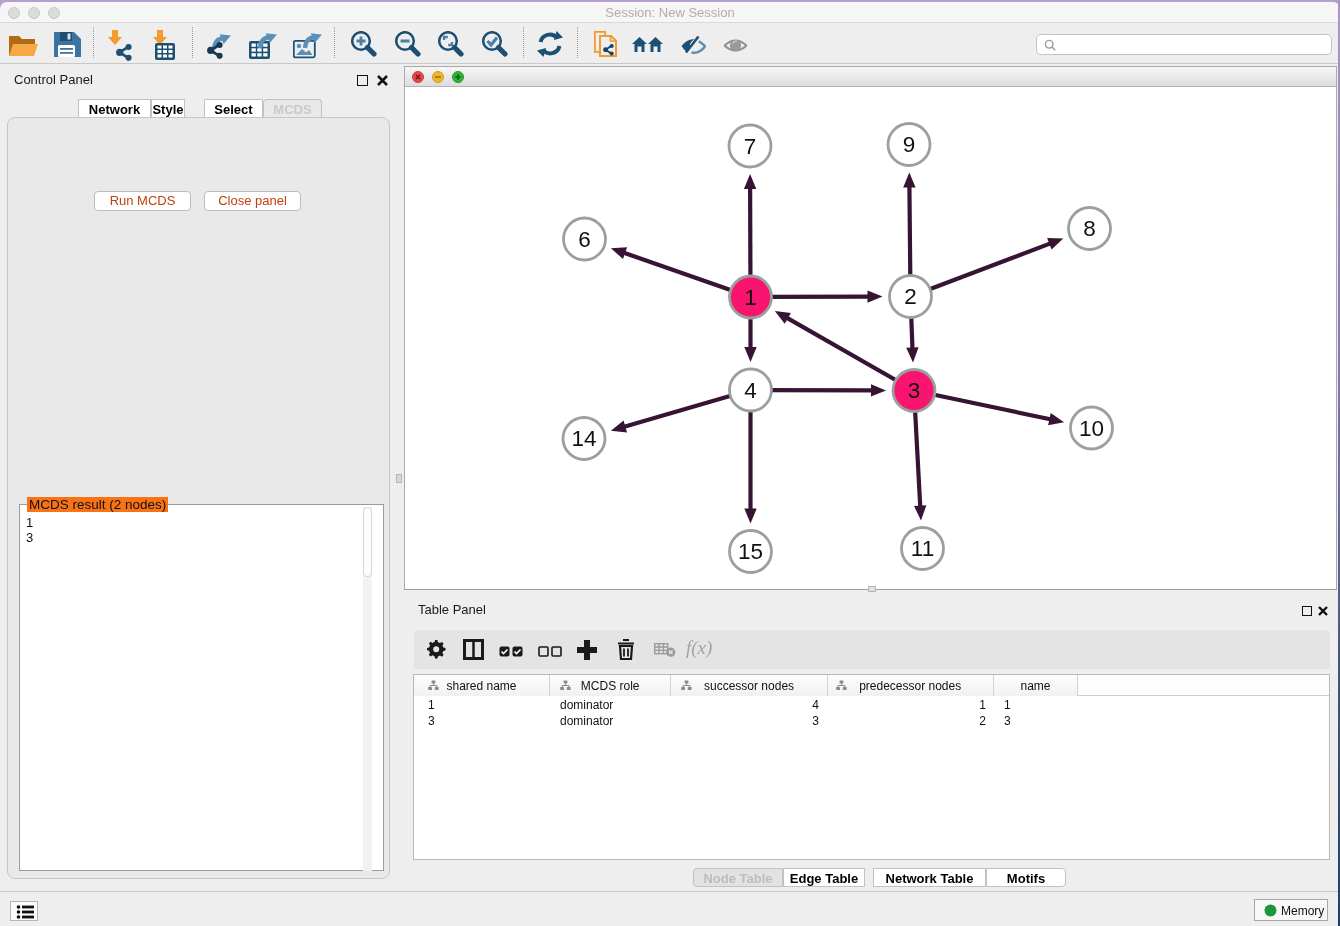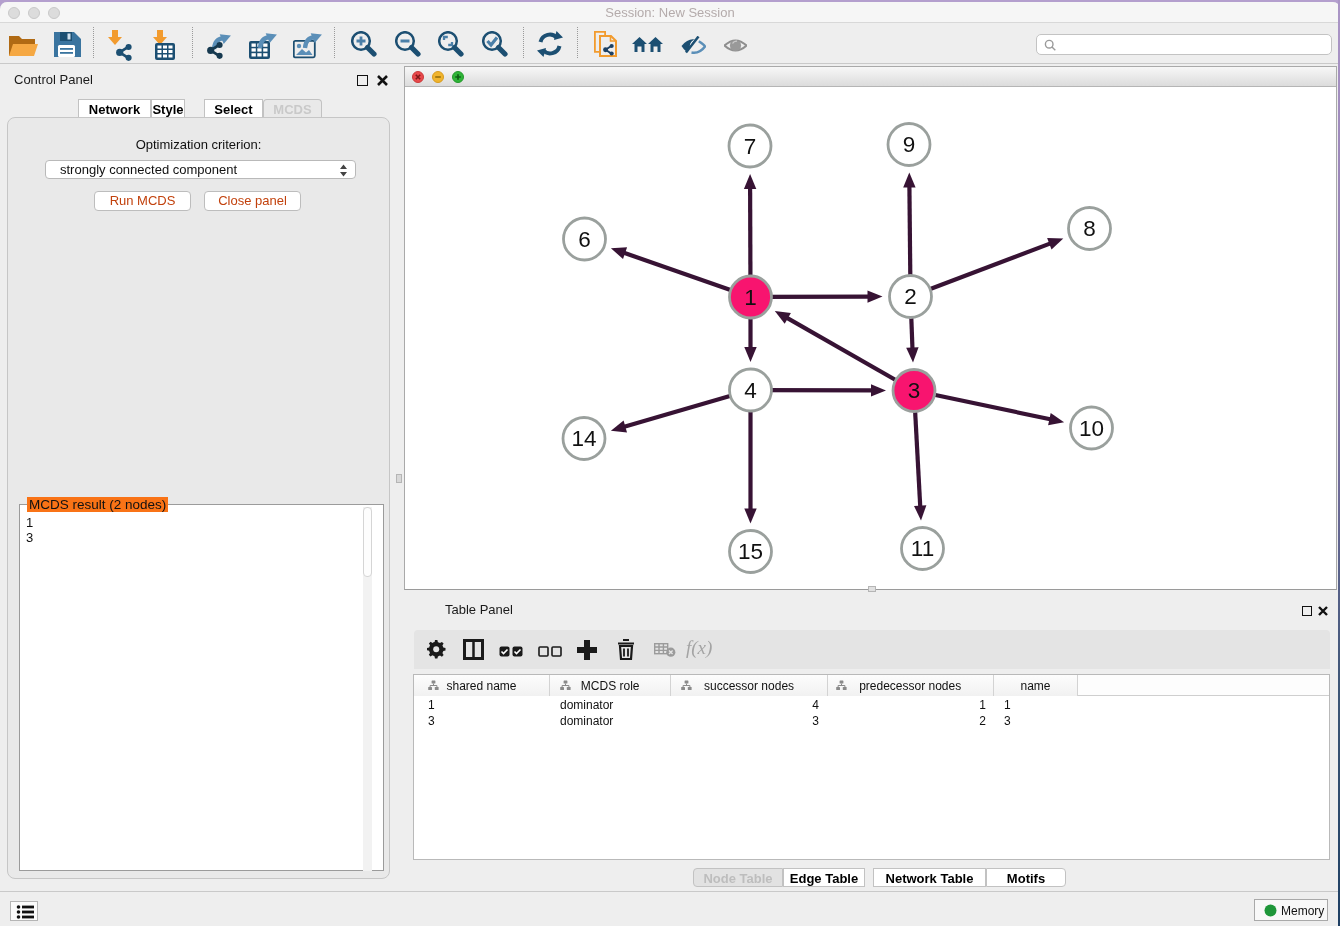--- a/index.html
+++ b/index.html
@@ -33,21 +33,21 @@
 
 #netframe { position:absolute; left:404px; top:64px; width:933px; height:524px; background:#ffffff; border:1px solid #a9a9a9; border-bottom:1px solid #9a9a9a; }
 #nettitle { position:absolute; left:0; top:0; width:100%; height:20px; background:linear-gradient(#f7f7f7,#dcdcdc); border-bottom:1px solid #b5b5b5; }
 #nettitle .t { position:absolute; width:100%; text-align:center; top:3px; font-size:13px; font-weight:bold; color:#111; }
 .mac { position:absolute; top:4px; width:12px; height:12px; border-radius:50%; }
 #netcanvas { position:absolute; left:0; top:20px; width:931px; height:501px; background:#ffffff; }
 #netcanvas svg { display:block; }
 
 
 #tp { position:absolute; left:404px; top:588px; width:936px; height:300px; background:#eeeeee; }
-#tptitle { position:absolute; left:14px; top:12px; font-size:13px; color:#1a1a1a;margin-left:27px; }
+#tptitle { position:absolute; left:14px; top:12px; font-size:13px; color:#1a1a1a; }
 #tptoolbar { position:absolute; left:10px; top:40px; width:916px; height:39px; background:#e4e4e4; border-radius:4px 4px 0 0; }
 #tbl { position:absolute; left:9px; top:84px; width:917px; height:186px; background:#ffffff; border:1px solid #b9b9b9; }
 #tblhead { position:absolute; left:0; top:0; width:100%; height:21px; background:#fdfdfd; border-bottom:1px solid #cfcfcf; font-size:12px; color:#111; }
 .hcol { position:absolute; top:0; height:21px; border-right:1px solid #d3d3d3; background:linear-gradient(#fdfdfd,#f1f1f1); }
 .hcol .txt { position:absolute; width:100%; text-align:center; top:4px; }
 .row { position:absolute; width:100%; height:16px; font-size:12px; color:#111; }
 .cell { position:absolute; top:1px; }
 #tptabs { position:absolute; left:0; top:278px; width:100%; height:21px; }
 .ttab { position:absolute; top:0; height:19px; background:#ffffff; border:1px solid #c2c2c2; font-size:13px; font-weight:bold; color:#000; text-align:center; line-height:19px; }
 
@@ -211,24 +211,20 @@
     <div id="cptitle">Control Panel</div>
     <div class="abs" style="left:357px; top:11px; width:11px; height:11px; border:1.6px solid #111;"></div>
 <svg class="abs" style="left:376px; top:10px;" width="13" height="13" viewBox="0 0 13 13">
         <path d="M2 2 L11 11 M11 2 L2 11" stroke="#111" stroke-width="2.6"></path>
       </svg>
     <div class="tab" style="left:78px; width:73px;">Network</div>
     <div class="tab" style="left:151px; width:34px;">Style</div>
     <div class="tab" style="left:204px; width:59px;">Select</div>
     <div class="tab" style="left:263px; width:59px; background:#e9e9e9; color:#c9c9c9; border-bottom-color:#e9e9e9; border-radius:4px 4px 0 0;">MCDS</div>
     <div id="cpinner">
-      <div id="optlabel">Optimization criterion:</div>
-      <div id="dropdown">strongly connected component<svg style="position:absolute; right:7px; top:2.5px;" width="9" height="13" viewBox="0 0 9 13">
-            <path d="M1 5 L4.5 0.5 L8 5 z M1 8 L4.5 12.5 L8 8 z" fill="#444"></path>
-          </svg></div>
       <div class="btn" style="left:86px; width:97px;">Run MCDS</div>
       <div class="btn" style="left:196px; width:97px;">Close panel</div>
       <div id="mcdsbox">
         <div class="item" style="padding-top:11px;">1</div>
         <div class="item">3</div>
         <div id="mcdsscroll">
             <div id="mcdsthumb"></div>
           </div>
       </div>
       <div id="mcdslabel">MCDS result (2 nodes)</div>

